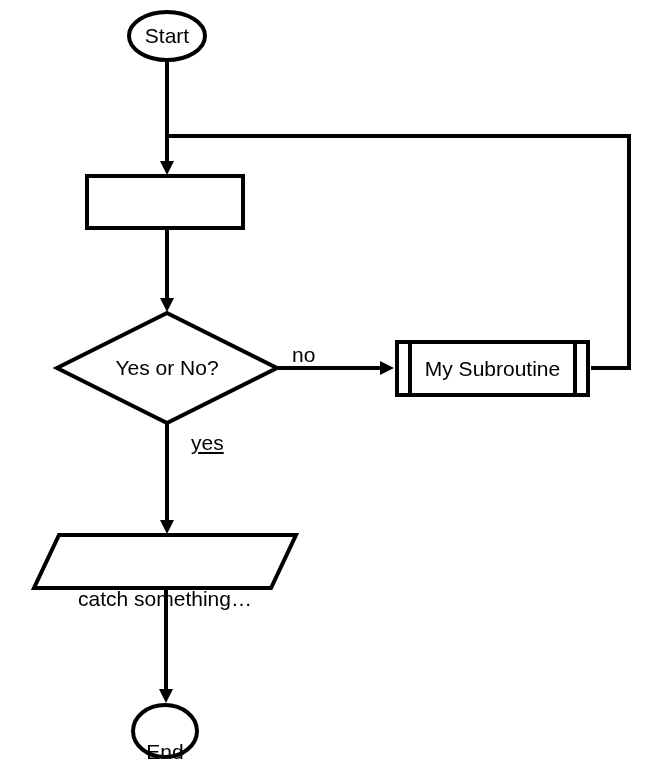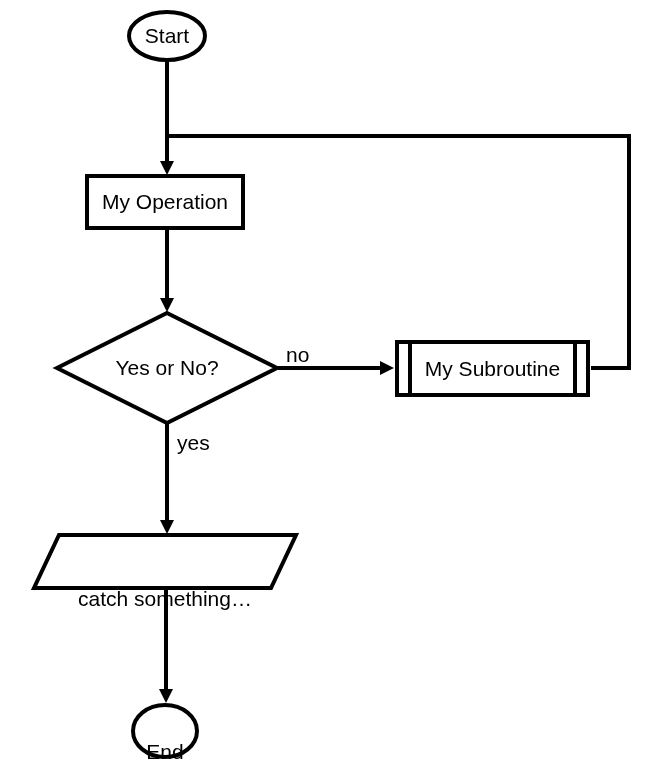--- a/index.html
+++ b/index.html
@@ -32,22 +32,22 @@
     color: #000;
     white-space: nowrap;
   }
   
   .lbl-start       { left: 127px; top:  10px; width:  80px; height: 52px; }
   .lbl-operation   { left:  85px; top: 174px; width: 160px; height: 56px; }
   .lbl-decision    { left:  56px; top: 312px; width: 222px; height: 112px; }
   .lbl-subroutine  { left: 412px; top: 341px; width: 161px; height: 55px; }
   .lbl-catch       { left:  33px; top: 534px; width: 264px; height: 55px; margin-top: 37px; }
   .lbl-end         { left: 129px; top: 723px; width:  72px; height: 57px; }
-  .lbl-no          { left: 286px; top: 343px; }
-  .lbl-yes         { left: 177px; top: 431px; }
+  .lbl-no          { left: 292px; top: 343px; }
+  .lbl-yes         { left: 191px; top: 431px; text-decoration: underline; }
 </style>
 </head>
 <body>
 
 <div class="canvas">
 
   <svg width="670" height="768" viewBox="0 0 670 768">
 
     <g stroke="#000000" stroke-width="4" fill="none" stroke-linejoin="miter">
       <path d="M167 62 V163"></path>
@@ -72,21 +72,20 @@
     <g fill="#000000" stroke="none">
       <polygon points="167,175 160,161 174,161"></polygon>
       <polygon points="167,312 160,298 174,298"></polygon>
       <polygon points="394,368 380,361 380,375"></polygon>
       <polygon points="167,534 160,520 174,520"></polygon>
       <polygon points="166,703 159,689 173,689"></polygon>
     </g>
   </svg>
 
   <div class="node-label lbl-start">Start</div>
-  <div class="node-label lbl-operation">My Operation</div>
   <div class="node-label lbl-decision">Yes or No?</div>
   <div class="node-label lbl-subroutine">My Subroutine</div>
   <div class="node-label lbl-catch">catch something…</div>
   <div class="node-label lbl-end">End</div>
 
   <div class="edge-label lbl-no">no</div>
   <div class="edge-label lbl-yes">yes</div>
 
 </div>
 

